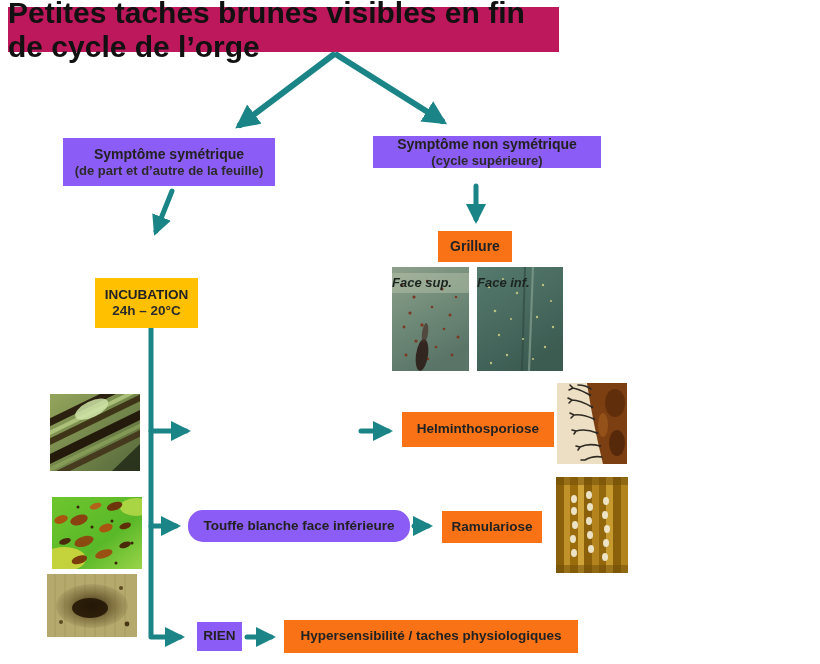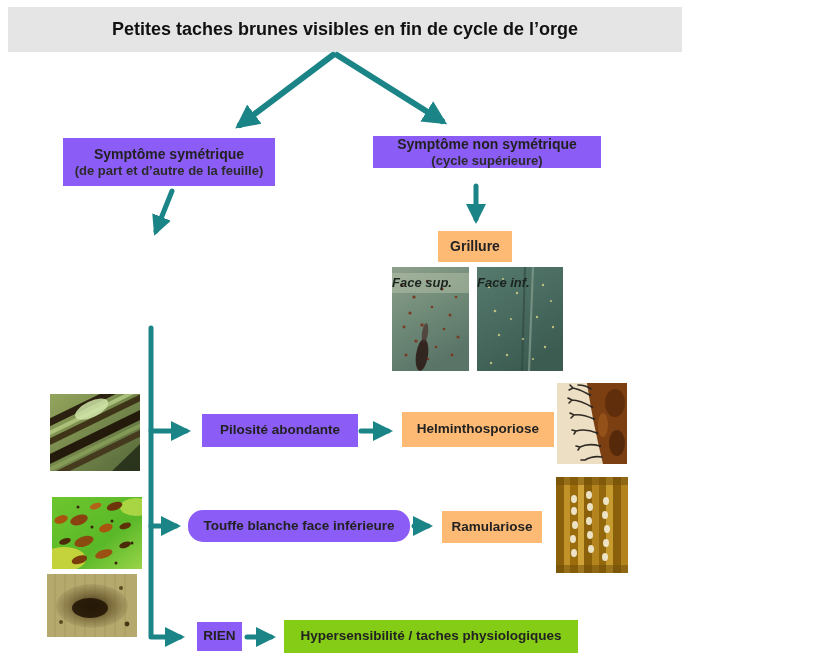--- a/index.html
+++ b/index.html
@@ -1,32 +1,32 @@
 <!DOCTYPE html>
 <html><head>
 <meta charset="utf-8">
 <style>
   html,body{margin:0;padding:0;background:#ffffff;}
   .canvas{
     position:relative;width:820px;height:664px;background:#ffffff;
     font-family:"Liberation Sans", sans-serif;overflow:hidden;color:#1a1a1a;
   }
   .title-bar{
-    position:absolute;left:8px;top:7px;width:674px;height:45px;
-    background:#e5e5e5;display:flex;align-items:center;justify-content:center;
-    font-weight:bold;font-size:18px;color:#111;
+    position:absolute;left:8px;top:7px;width:551px;height:45px;
+    background:#be185d;display:flex;align-items:center;justify-content:center;
+    font-weight:bold;font-size:30px;color:#111;
   }
   .flow-svg{position:absolute;left:0;top:0;width:820px;height:664px;}
   .box{
     position:absolute;display:flex;flex-direction:column;align-items:center;
     justify-content:center;text-align:center;line-height:1.2;
   }
   .gray{background:#8b5cf6;}
-  .green{background:#fdba74;}
-  .palegreen{background:#84cc16;}
+  .green{background:#f97316;}
+  .palegreen{background:#f97316;}
   .orange{background:#FFC000;}
   .l1{font-weight:bold;font-size:14px;color:#222;}
   .l2{font-size:13px;color:#2b2b2b;font-weight:bold;}
   .lbl{font-weight:bold;font-size:13.5px;color:#222;}
   .photo{position:absolute;}
   .photo svg{display:block;}
   .face-label{
     position:absolute;width:100%;top:8px;text-align:left;
     font-style:italic;font-weight:bold;font-size:13px;color:#1c2420;
   }
@@ -56,24 +56,25 @@
       <path d="M414,526 L428,526" stroke-width="5" marker-end="url(#ah)"></path>
       <path d="M247,637 L271,637" stroke-width="5" marker-end="url(#ah)"></path>
     </g>
   </svg>
 
   <div class="box gray" style="left:63px;top:138px;width:212px;height:48px;">
     <span class="l1">Symptôme symétrique</span>
     <span class="l2">(de part et d’autre de la feuille)</span>
   </div>
 
-
-  <div class="box gray" style="left:202px;top:414px;width:156px;height:33px;">
-    <span class="lbl">Pilosité abondante</span>
-  </div>
+  <div class="box orange" style="left:95px;top:278px;width:103px;height:50px;">
+    <span class="l1" style="font-size:13.5px;">INCUBATION</span>
+    <span class="l2" style="font-size:13.5px;">24h – 20°C</span>
+  </div>
+
   <div class="box green" style="left:402px;top:412px;width:152px;height:35px;text-align:center;">
     <span class="lbl">Helminthosporiose</span>
   </div>
 
   <div class="box gray" style="left:188px;top:510px;width:222px;height:32px;border-radius:15px;">
     <span class="lbl">Touffe blanche face inférieure</span>
   </div>
   <div class="box green" style="left:442px;top:511px;width:100px;height:32px;">
     <span class="lbl">Ramulariose</span>
   </div>

